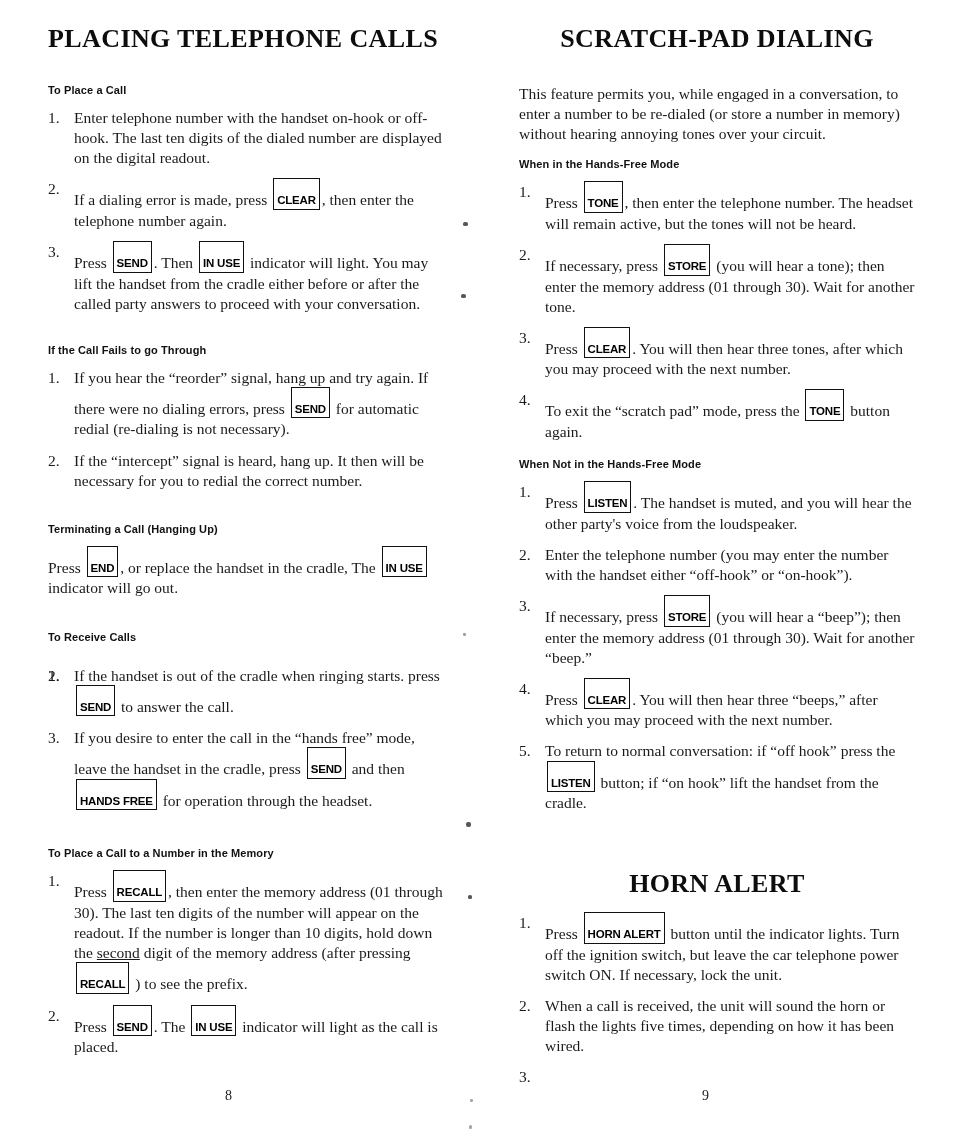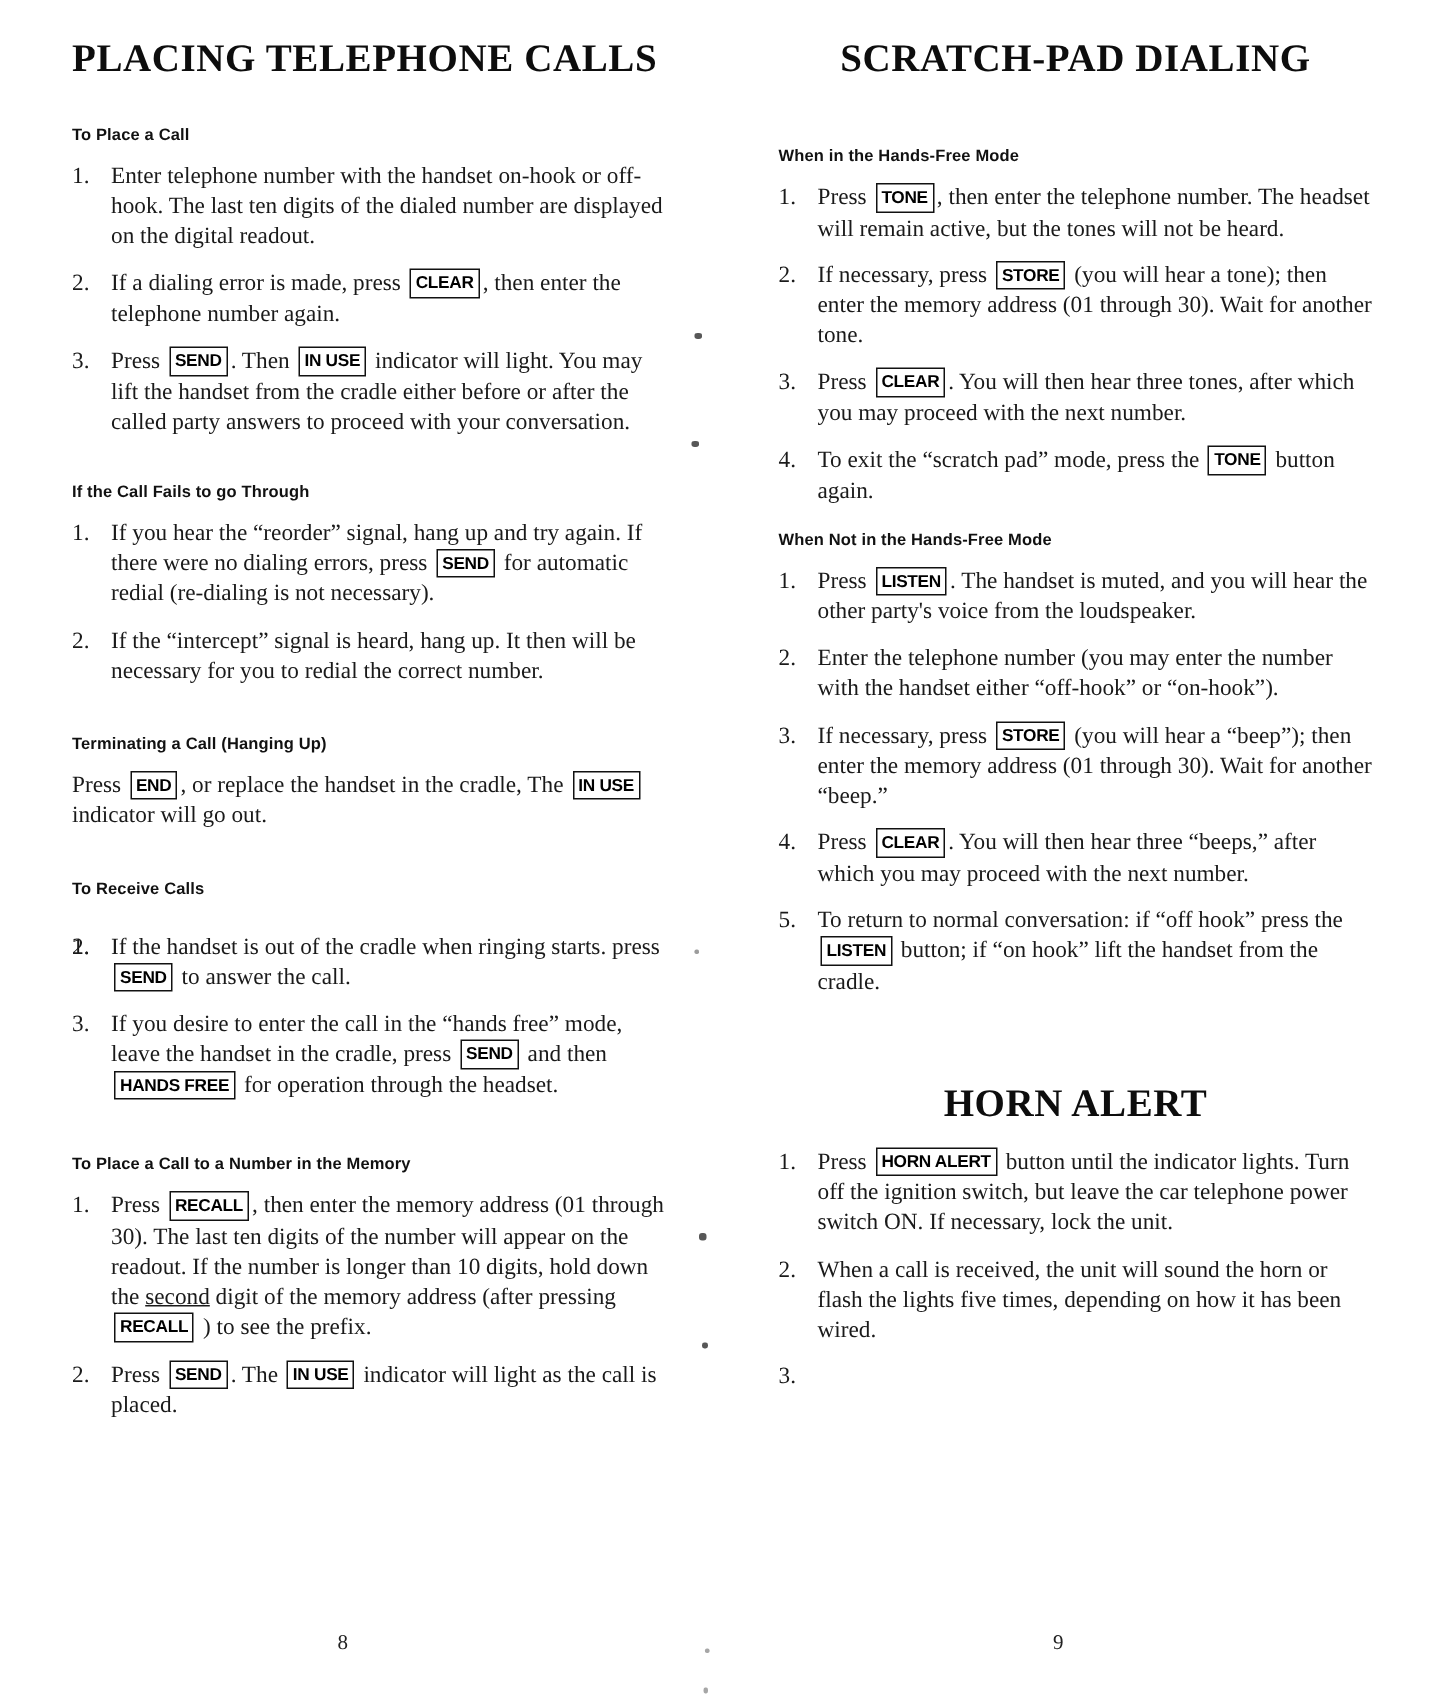--- a/index.html
+++ b/index.html
@@ -77,21 +77,21 @@
   ol.steps > li:last-child{ margin-bottom:0; }
 
   
   .btn-label{
     display:inline-block;
     font-family:"Liberation Sans", sans-serif;
     font-weight:bold;
     font-size:11.5px;
     line-height:1;
     letter-spacing:-0.2px;
-    padding:4px 3px 2px 3px;
+    padding:16px 3px 2px 3px;
     border:1.4px solid #111;
     margin:0 2px;
     vertical-align:baseline;
     position:relative;
     top:-1px;
     white-space:nowrap;
     color:#000;
   }
 
   .page-num{
@@ -160,20 +160,21 @@
         <li><span class="num">2.</span><span>Press <span class="btn-label">SEND</span>. The <span class="btn-label">IN USE</span> indicator will light as the call is placed.</span></li>
       </ol>
   </div>
 
   <div class="col col-right">
 
     <div style="height:24px"></div>
     <h1 class="section-title">SCRATCH-PAD DIALING</h1>
 
     <div style="height:30px"></div>
+    <p class="body-text">This feature permits you, while engaged in a conversation, to enter a number to be re-dialed (or store a number in memory) without hearing annoying tones over your circuit.</p>
 
     <div style="height:14px"></div>
     <h2 class="sub-head">When in the Hands-Free Mode</h2>
     <div style="height:12px"></div>
     <ol class="steps">
         <li><span class="num">1.</span><span>Press <span class="btn-label">TONE</span>, then enter the telephone number. The headset will remain active, but the tones will not be heard.</span></li>
         <li><span class="num">2.</span><span>If necessary, press <span class="btn-label">STORE</span> (you will hear a tone); then enter the memory address (01 through 30). Wait for another tone.</span></li>
         <li><span class="num">3.</span><span>Press <span class="btn-label">CLEAR</span>. You will then hear three tones, after which you may proceed with the next number.</span></li>
         <li><span class="num">4.</span><span>To exit the “scratch pad” mode, press the <span class="btn-label">TONE</span> button again.</span></li>
       </ol>

